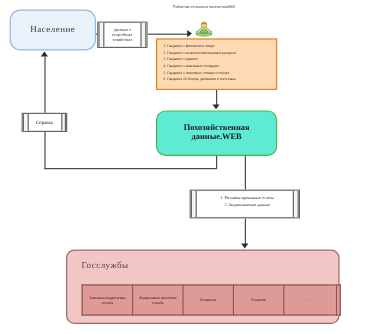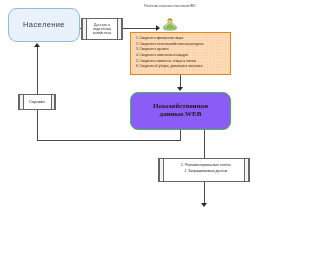--- a/index.html
+++ b/index.html
@@ -9,21 +9,21 @@
     background:#ffffff;
     font-family:"Liberation Sans","DejaVu Sans",sans-serif;
     overflow:hidden;
     position:relative;
   }
   #canvas{position:absolute;left:0;top:0;width:301px;height:278px;}
 
   
   .node{position:absolute;box-sizing:border-box;display:flex;
         align-items:center;justify-content:center;text-align:center;
-        line-height:1.12;}
+        line-height:1.12;font-family:Liberation Serif, serif;}
 
   
   #pop{
     left:8px;top:8px;width:72px;height:34px;
     background:#e9f2fb;border:1px solid #8fb9dd;border-radius:9px;
     color:#3a3a3a;font-size:7.5px;letter-spacing:.4px;
   }
 
   
   #data{
@@ -59,21 +59,21 @@
   }
   #olist ol{margin:0;padding:0;list-style:none;}
   #olist li{
     font-size:3.1px;color:#3c2b13;line-height:1.82;
     white-space:nowrap;overflow:hidden;text-align:left;
   }
 
   
   #book{
     left:130px;top:92px;width:101px;height:38px;
-    background:#8b5cf6;border:1px solid #49b749;border-radius:8px;
+    background:#5eead4;border:1px solid #49b749;border-radius:8px;
     font-size:7px;color:#1a1a1a;font-weight:bold;
     font-family:"Liberation Serif","DejaVu Serif",serif;
     flex-direction:column;
   }
   #book span{display:block;}
 
   
   #spravka{
     left:18px;top:94px;width:38px;height:16px;
     background:#fff;border:1px solid #666;font-size:4px;color:#222;
@@ -202,14 +202,26 @@
 
   <div class="node" id="spravka">
     <span class="lbl">Справка</span>
   </div>
 
   <div class="node" id="reports">
     <div>1.  Регламентированные отчёты</div>
     <div>2.  Запрашиваемые данные</div>
   </div>
 
+  <div class="node" id="gos">
+    <div id="gos-title">Госслужбы</div>
+    <div id="gos-row">
+      <div class="gos-cell">Земельная кадастровая служба</div>
+      <div class="gos-cell">Федеральная налоговая служба</div>
+      <div class="gos-cell">Росреестр</div>
+      <div class="gos-cell">Росархив</div>
+      <div class="gos-cell">…</div>
+      <div class="gos-stack"></div>
+      <div class="gos-stack s2"></div>
+    </div>
+  </div>
 
 </div>
 
 </body></html>

